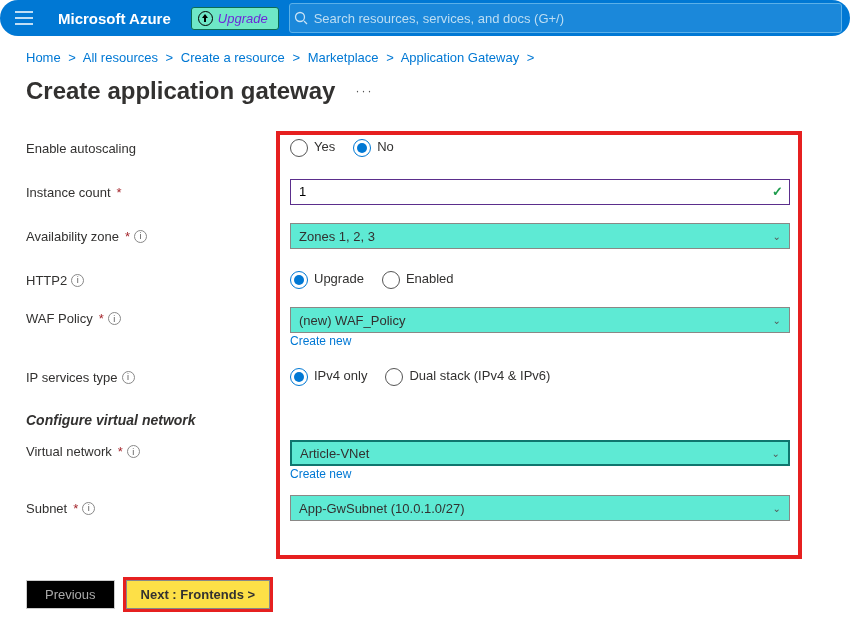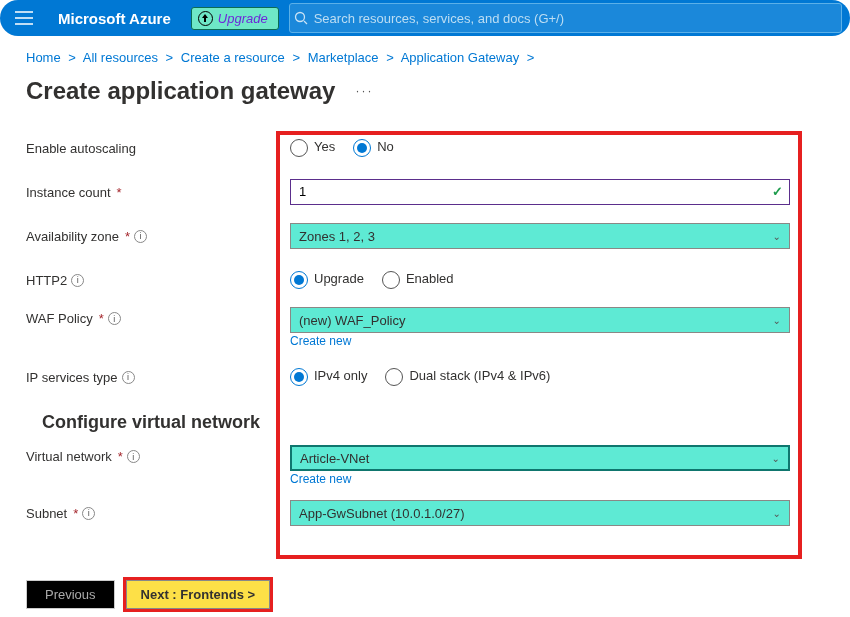--- a/index.html
+++ b/index.html
@@ -45,21 +45,21 @@
   .txtin.valid { border-color: #5b2e8c; }
   .txtin .chk { position: absolute; right: 6px; top: 4px; color: #1e9c4d; font-weight: bold; }
   .txtin input { border: none; outline: none; width: 460px; font-size: 13px; height: 22px; }
 
   .ddl { width: 500px; height: 26px; border: 1px solid #8a8886; padding: 0 8px; font-size: 13px; display: flex; align-items: center; justify-content: space-between; cursor: pointer; background: #5eead4; }
   .ddl.blue { border: 2px solid #0f766e; }
   .ddl .caret { font-size: 10px; color: #555; }
 
   .lnk { color: #0078d4; font-size: 12px; cursor: pointer; margin-top: 0; display: inline-block; }
 
-  .section-h { font-weight: 600; font-size: 18px; margin: 16px 0 12px 16px; }
+  .section-h { font-weight: 600; font-size: 14px; margin: 16px 0 12px 0; font-style: italic; }
 
   
   .wizard-btns { position: absolute; left: 26px; bottom: 5px; display: flex; gap: 8px; align-items: center; }
   .btn-prev { background: #000000; border: 1px solid #ccc; color: #aaa; padding: 6px 18px; font-size: 13px; cursor: not-allowed; }
   .btn-next-wrap { border: 3px solid #e62020; padding: 0; }
   .btn-next { background: #fde047; border: 1px solid #888; color: #323130; padding: 6px 14px; font-size: 13px; font-weight: 600; cursor: pointer; }
 
   svg { display: block; }
 </style>
 </head>

